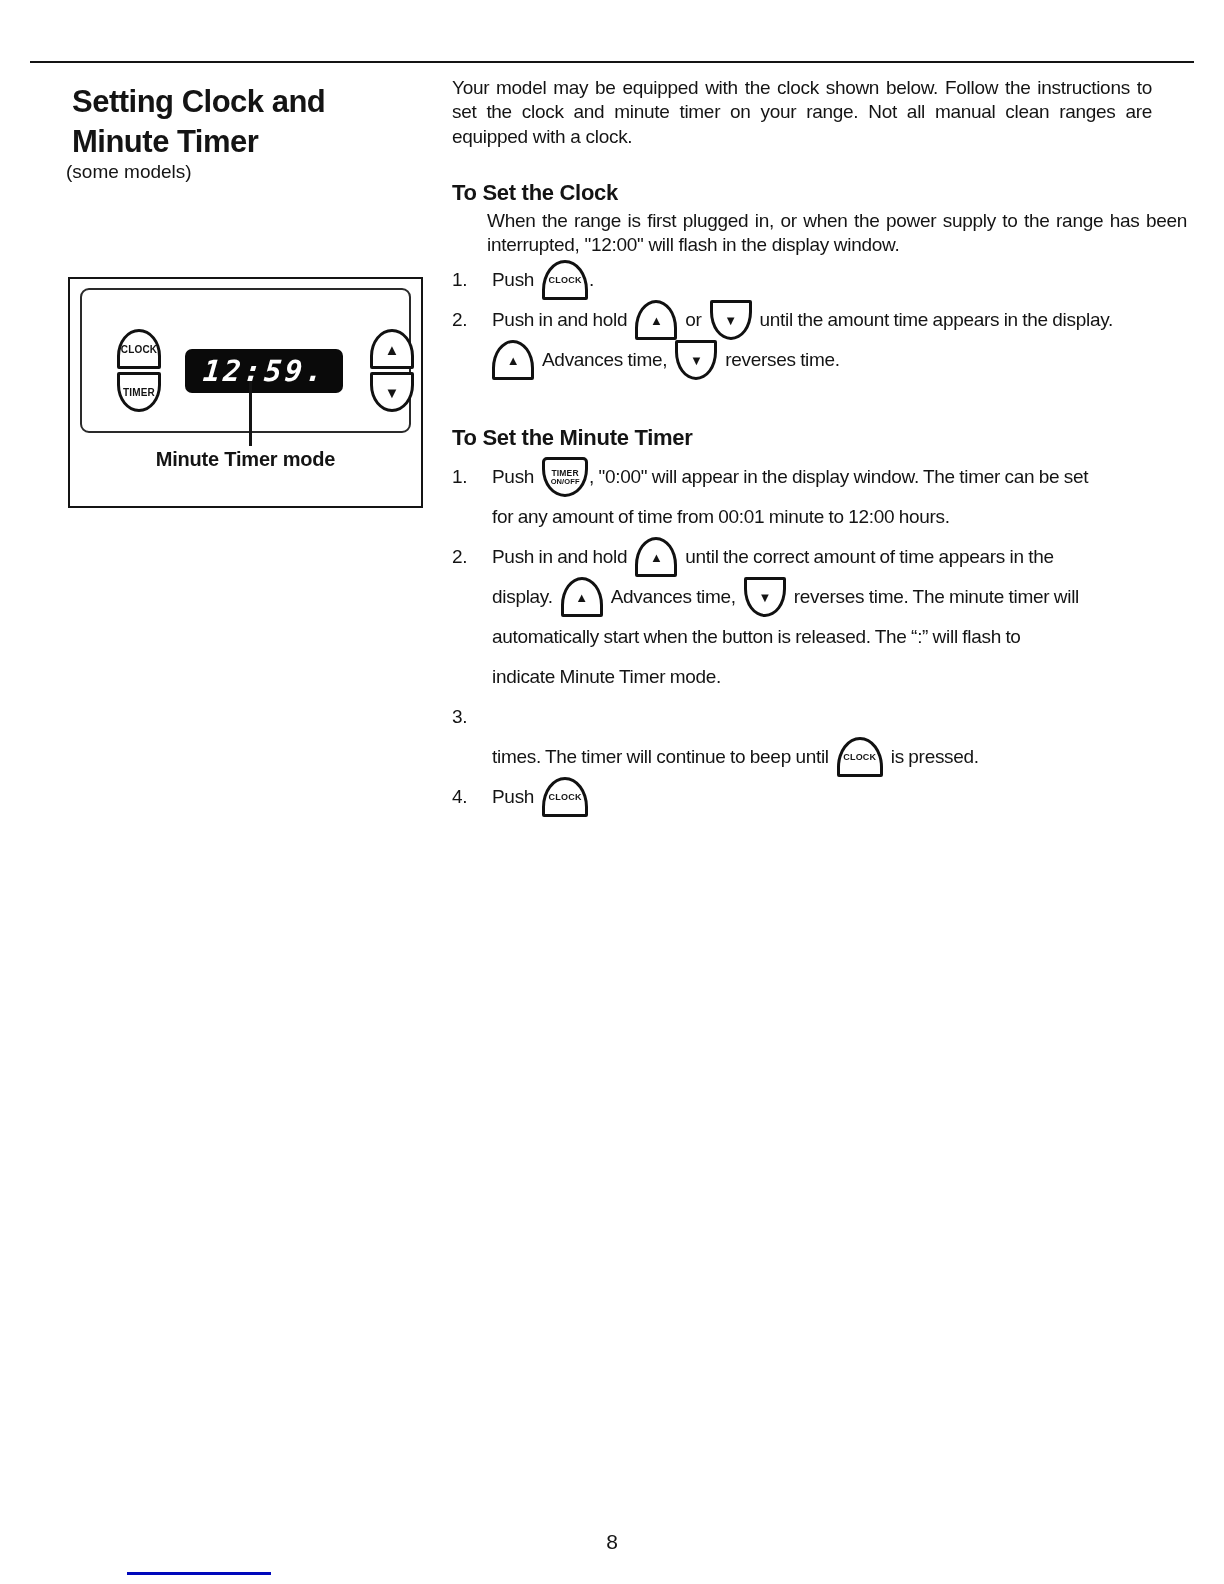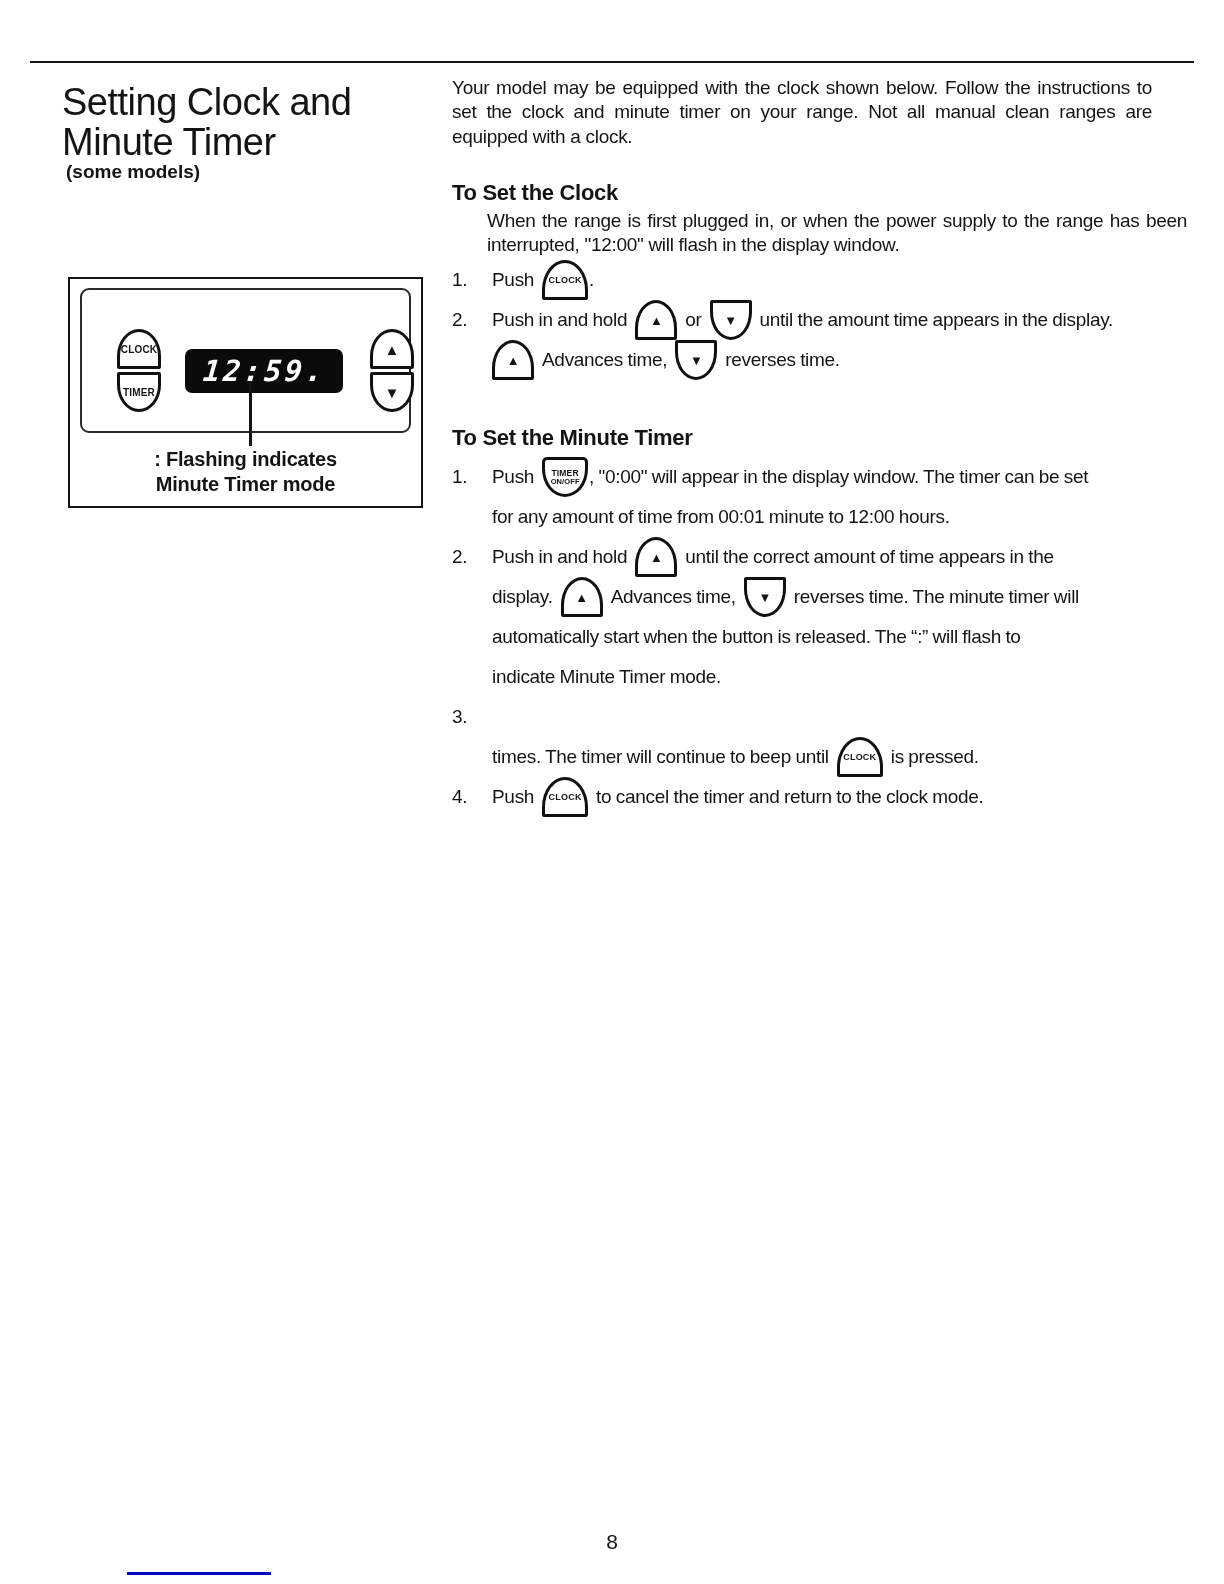--- a/index.html
+++ b/index.html
@@ -5,22 +5,22 @@
   * { margin:0; padding:0; box-sizing:border-box; }
   html,body { background:#ffffff; }
   body {
     width:1224px; height:1584px; position:relative;
     font-family:"Liberation Sans", sans-serif; color:#141414;
     overflow:hidden;
   }
   .rule-top { position:absolute; left:30px; top:61px; width:1164px; height:2px; background:#141414; }
 
   
-  .doc-title { position:absolute; left:62px; top:82px; font-size:38px; font-weight:normal; line-height:40px; letter-spacing:-0.5px; }
-  .doc-subtitle { position:absolute; left:66px; top:161px; font-size:19px; font-weight:bold; }
+  .doc-title { position:absolute; left:72px; top:82px; font-size:31px; font-weight:bold; line-height:40px; letter-spacing:-0.5px; }
+  .doc-subtitle { position:absolute; left:66px; top:161px; font-size:19px; font-weight:normal; }
 
   
   .figure { position:absolute; left:68px; top:277px; width:355px; height:231px; border:2px solid #141414; background:#fff; }
   .panel { position:absolute; left:10px; top:9px; width:331px; height:145px; border:2px solid #2a2a2a; border-radius:9px; background:#fff; }
   .pill { position:absolute; width:44px; }
   .pill-left { left:35px; top:39px; }
   .pill-right { left:288px; top:39px; }
   .pill-half { width:44px; height:40px; border:3px solid #111; background:#fff;
     display:flex; align-items:center; justify-content:center;
     font-size:10px; font-weight:bold; letter-spacing:0.2px; }
@@ -97,21 +97,20 @@
       <div class="pill-half pill-top">
         <span class="arrow">▲</span>
       </div>
       <div class="pill-half pill-bot">
         <span class="arrow">▼</span>
       </div>
     </div>
   </div>
   <div class="pointer-line"></div>
   <div class="fig-caption">
-    <div>: Flashing indicates</div>
     <div>Minute Timer mode</div>
   </div>
 </div>
 
 <div class="right-col">
 
   <p class="para intro-para">Your model may be equipped with the clock shown below. Follow the instructions to set the clock and minute timer on your range. Not all manual clean ranges are equipped with a clock.</p>
 
   <h2 class="h2 h2-clock">To Set the Clock</h2>
   <p class="para clock-intro">When the range is first plugged in, or when the power supply to the range has been interrupted, "12:00" will flash in the display window.</p>
@@ -204,20 +203,19 @@
           <span>CLOCK</span>
         </span>
       <span class="seg seg-last">is pressed.</span>
     </div>
     <div class="line">
       <span class="num">4.</span>
       <span class="seg">Push</span>
       <span class="btn btn-clock">
           <span>CLOCK</span>
         </span>
-      <span class="seg seg-last">to cancel the timer and return to the clock mode.</span>
     </div>
   </div>
 
 </div>
 
 <div class="page-number">8</div>
 <div class="blue-line"></div>
 
 </body></html>

